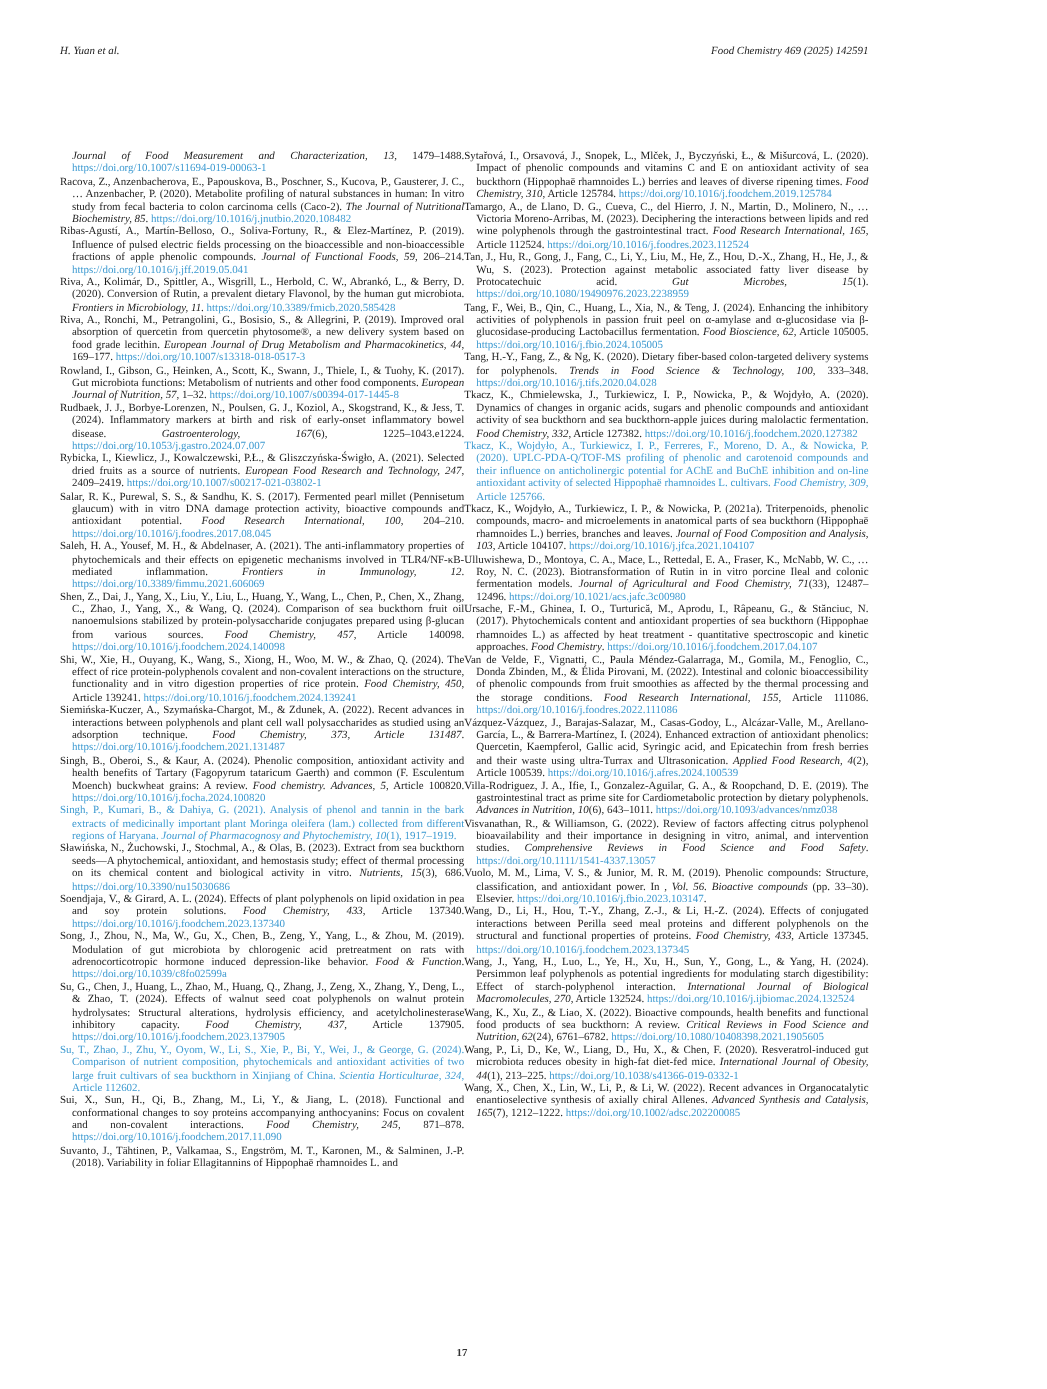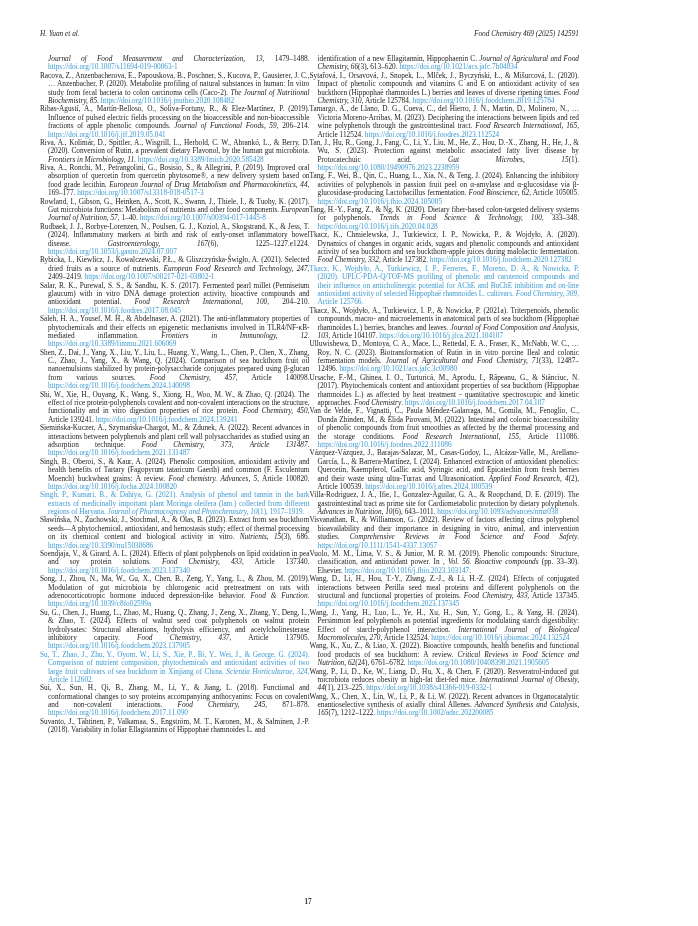--- a/index.html
+++ b/index.html
@@ -30,20 +30,21 @@
     right: 37px;
     display: flex;
     justify-content: space-between;
   }
   .col {
     width: 303px;
     font-size: 7.3px;
     line-height: 1.15;
     text-align: justify;
     color: #1c1c1c;
+    margin-top: 45px;
   }
   .ref {
     text-indent: -8px;
     padding-left: 8px;
   }
   .ref.cont {
     text-indent: 0;
   }
   .it { font-style: italic; }
   .lnk { color: var(--link-blue, #3d9ad1); }
@@ -67,40 +68,39 @@
     <span>Food Chemistry 469 (2025) 142591</span>
   </div>
 
   <div class="columns">
     <div class="col" id="col-left">
         <div class="ref cont"><span class="it">Journal of Food Measurement and Characterization, 13</span><span>, 1479–1488. </span><span class="lnk">https://doi.org/10.1007/s11694-019-00063-1</span></div>
         <div class="ref"><span>Racova, Z., Anzenbacherova, E., Papouskova, B., Poschner, S., Kucova, P., Gausterer, J. C., … Anzenbacher, P. (2020). Metabolite profiling of natural substances in human: In vitro study from fecal bacteria to colon carcinoma cells (Caco-2). </span><span class="it">The Journal of Nutritional Biochemistry, 85</span><span>. </span><span class="lnk">https://doi.org/10.1016/j.jnutbio.2020.108482</span></div>
         <div class="ref"><span>Ribas-Agustí, A., Martín-Belloso, O., Soliva-Fortuny, R., &amp; Elez-Martínez, P. (2019). Influence of pulsed electric fields processing on the bioaccessible and non-bioaccessible fractions of apple phenolic compounds. </span><span class="it">Journal of Functional Foods, 59</span><span>, 206–214. </span><span class="lnk">https://doi.org/10.1016/j.jff.2019.05.041</span></div>
         <div class="ref"><span>Riva, A., Kolimár, D., Spittler, A., Wisgrill, L., Herbold, C. W., Abrankó, L., &amp; Berry, D. (2020). Conversion of Rutin, a prevalent dietary Flavonol, by the human gut microbiota. </span><span class="it">Frontiers in Microbiology, 11</span><span>. </span><span class="lnk">https://doi.org/10.3389/fmicb.2020.585428</span></div>
         <div class="ref"><span>Riva, A., Ronchi, M., Petrangolini, G., Bosisio, S., &amp; Allegrini, P. (2019). Improved oral absorption of quercetin from quercetin phytosome®, a new delivery system based on food grade lecithin. </span><span class="it">European Journal of Drug Metabolism and Pharmacokinetics, 44</span><span>, 169–177. </span><span class="lnk">https://doi.org/10.1007/s13318-018-0517-3</span></div>
-        <div class="ref"><span>Rowland, I., Gibson, G., Heinken, A., Scott, K., Swann, J., Thiele, I., &amp; Tuohy, K. (2017). Gut microbiota functions: Metabolism of nutrients and other food components. </span><span class="it">European Journal of Nutrition, 57</span><span>, 1–40. </span><span class="lnk">https://doi.org/10.1007/s00394-017-1445-8</span></div>
-        <div class="ref"><span>Rudbaek, J. J., Borbye-Lorenzen, N., Poulsen, G. J., Koziol, A., Skogstrand, K., &amp; Jess, T. (2024). Inflammatory markers at birth and risk of early-onset inflammatory bowel disease. </span><span class="it">Gastroenterology, 167</span><span>(6), 1225–1227.e1224. </span><span class="lnk">https://doi.org/10.1053/j.gastro.2024.07.007</span></div>
+        <div class="ref"><span>Rowland, I., Gibson, G., Heinken, A., Scott, K., Swann, J., Thiele, I., &amp; Tuohy, K. (2017). Gut microbiota functions: Metabolism of nutrients and other food components. </span><span class="it">European Journal of Nutrition, 57</span><span>, 1–32. </span><span class="lnk">https://doi.org/10.1007/s00394-017-1445-8</span></div>
+        <div class="ref"><span>Rudbaek, J. J., Borbye-Lorenzen, N., Poulsen, G. J., Koziol, A., Skogstrand, K., &amp; Jess, T. (2024). Inflammatory markers at birth and risk of early-onset inflammatory bowel disease. </span><span class="it">Gastroenterology, 167</span><span>(6), 1225–1043.e1224. </span><span class="lnk">https://doi.org/10.1053/j.gastro.2024.07.007</span></div>
         <div class="ref"><span>Rybicka, I., Kiewlicz, J., Kowalczewski, P.Ł., &amp; Gliszczyńska-Świgło, A. (2021). Selected dried fruits as a source of nutrients. </span><span class="it">European Food Research and Technology, 247</span><span>, 2409–2419. </span><span class="lnk">https://doi.org/10.1007/s00217-021-03802-1</span></div>
         <div class="ref"><span>Salar, R. K., Purewal, S. S., &amp; Sandhu, K. S. (2017). Fermented pearl millet (Pennisetum glaucum) with in vitro DNA damage protection activity, bioactive compounds and antioxidant potential. </span><span class="it">Food Research International, 100</span><span>, 204–210. </span><span class="lnk">https://doi.org/10.1016/j.foodres.2017.08.045</span></div>
         <div class="ref"><span>Saleh, H. A., Yousef, M. H., &amp; Abdelnaser, A. (2021). The anti-inflammatory properties of phytochemicals and their effects on epigenetic mechanisms involved in TLR4/NF-κB-mediated inflammation. </span><span class="it">Frontiers in Immunology, 12</span><span>. </span><span class="lnk">https://doi.org/10.3389/fimmu.2021.606069</span></div>
         <div class="ref"><span>Shen, Z., Dai, J., Yang, X., Liu, Y., Liu, L., Huang, Y., Wang, L., Chen, P., Chen, X., Zhang, C., Zhao, J., Yang, X., &amp; Wang, Q. (2024). Comparison of sea buckthorn fruit oil nanoemulsions stabilized by protein-polysaccharide conjugates prepared using β-glucan from various sources. </span><span class="it">Food Chemistry, 457</span><span>, Article 140098. </span><span class="lnk">https://doi.org/10.1016/j.foodchem.2024.140098</span></div>
         <div class="ref"><span>Shi, W., Xie, H., Ouyang, K., Wang, S., Xiong, H., Woo, M. W., &amp; Zhao, Q. (2024). The effect of rice protein-polyphenols covalent and non-covalent interactions on the structure, functionality and in vitro digestion properties of rice protein. </span><span class="it">Food Chemistry, 450</span><span>, Article 139241. </span><span class="lnk">https://doi.org/10.1016/j.foodchem.2024.139241</span></div>
         <div class="ref"><span>Siemińska-Kuczer, A., Szymańska-Chargot, M., &amp; Zdunek, A. (2022). Recent advances in interactions between polyphenols and plant cell wall polysaccharides as studied using an adsorption technique. </span><span class="it">Food Chemistry, 373, Article 131487</span><span>. </span><span class="lnk">https://doi.org/10.1016/j.foodchem.2021.131487</span></div>
         <div class="ref"><span>Singh, B., Oberoi, S., &amp; Kaur, A. (2024). Phenolic composition, antioxidant activity and health benefits of Tartary (Fagopyrum tataricum Gaerth) and common (F. Esculentum Moench) buckwheat grains: A review. </span><span class="it">Food chemistry. Advances, 5</span><span>, Article 100820. </span><span class="lnk">https://doi.org/10.1016/j.focha.2024.100820</span></div>
         <div class="ref"><span class="lnk">Singh, P., Kumari, B., &amp; Dahiya, G. (2021). Analysis of phenol and tannin in the bark extracts of medicinally important plant Moringa oleifera (lam.) collected from different regions of Haryana. </span><span class="it lnk">Journal of Pharmacognosy and Phytochemistry, 10</span><span class="lnk">(1), 1917–1919.</span></div>
         <div class="ref"><span>Sławińska, N., Żuchowski, J., Stochmal, A., &amp; Olas, B. (2023). Extract from sea buckthorn seeds—A phytochemical, antioxidant, and hemostasis study; effect of thermal processing on its chemical content and biological activity in vitro. </span><span class="it">Nutrients, 15</span><span>(3), 686. </span><span class="lnk">https://doi.org/10.3390/nu15030686</span></div>
         <div class="ref"><span>Soendjaja, V., &amp; Girard, A. L. (2024). Effects of plant polyphenols on lipid oxidation in pea and soy protein solutions. </span><span class="it">Food Chemistry, 433</span><span>, Article 137340. </span><span class="lnk">https://doi.org/10.1016/j.foodchem.2023.137340</span></div>
         <div class="ref"><span>Song, J., Zhou, N., Ma, W., Gu, X., Chen, B., Zeng, Y., Yang, L., &amp; Zhou, M. (2019). Modulation of gut microbiota by chlorogenic acid pretreatment on rats with adrenocorticotropic hormone induced depression-like behavior. </span><span class="it">Food &amp; Function</span><span>. </span><span class="lnk">https://doi.org/10.1039/c8fo02599a</span></div>
         <div class="ref"><span>Su, G., Chen, J., Huang, L., Zhao, M., Huang, Q., Zhang, J., Zeng, X., Zhang, Y., Deng, L., &amp; Zhao, T. (2024). Effects of walnut seed coat polyphenols on walnut protein hydrolysates: Structural alterations, hydrolysis efficiency, and acetylcholinesterase inhibitory capacity. </span><span class="it">Food Chemistry, 437</span><span>, Article 137905. </span><span class="lnk">https://doi.org/10.1016/j.foodchem.2023.137905</span></div>
         <div class="ref"><span class="lnk">Su, T., Zhao, J., Zhu, Y., Oyom, W., Li, S., Xie, P., Bi, Y., Wei, J., &amp; George, G. (2024). Comparison of nutrient composition, phytochemicals and antioxidant activities of two large fruit cultivars of sea buckthorn in Xinjiang of China. </span><span class="it lnk">Scientia Horticulturae, 324</span><span class="lnk">, Article 112602.</span></div>
         <div class="ref"><span>Sui, X., Sun, H., Qi, B., Zhang, M., Li, Y., &amp; Jiang, L. (2018). Functional and conformational changes to soy proteins accompanying anthocyanins: Focus on covalent and non-covalent interactions. </span><span class="it">Food Chemistry, 245</span><span>, 871–878. </span><span class="lnk">https://doi.org/10.1016/j.foodchem.2017.11.090</span></div>
         <div class="ref"><span>Suvanto, J., Tähtinen, P., Valkamaa, S., Engström, M. T., Karonen, M., &amp; Salminen, J.-P. (2018). Variability in foliar Ellagitannins of Hippophaë rhamnoides L. and</span></div>
       </div>
     <div class="col" id="col-right">
-        <div class="ref cont"><span>identification of a new Ellagitannin, Hippophaenin C. </span><span class="it">Journal of Agricultural and Food Chemistry, 66</span><span>(3), 613–620. </span><span class="lnk">https://doi.org/10.1021/acs.jafc.7b04834</span></div>
         <div class="ref"><span>Sytařová, I., Orsavová, J., Snopek, L., Mlček, J., Byczyński, Ł., &amp; Mišurcová, L. (2020). Impact of phenolic compounds and vitamins C and E on antioxidant activity of sea buckthorn (Hippophaë rhamnoides L.) berries and leaves of diverse ripening times. </span><span class="it">Food Chemistry, 310</span><span>, Article 125784. </span><span class="lnk">https://doi.org/10.1016/j.foodchem.2019.125784</span></div>
         <div class="ref"><span>Tamargo, A., de Llano, D. G., Cueva, C., del Hierro, J. N., Martin, D., Molinero, N., … Victoria Moreno-Arribas, M. (2023). Deciphering the interactions between lipids and red wine polyphenols through the gastrointestinal tract. </span><span class="it">Food Research International, 165</span><span>, Article 112524. </span><span class="lnk">https://doi.org/10.1016/j.foodres.2023.112524</span></div>
         <div class="ref"><span>Tan, J., Hu, R., Gong, J., Fang, C., Li, Y., Liu, M., He, Z., Hou, D.-X., Zhang, H., He, J., &amp; Wu, S. (2023). Protection against metabolic associated fatty liver disease by Protocatechuic acid. </span><span class="it">Gut Microbes, 15</span><span>(1). </span><span class="lnk">https://doi.org/10.1080/19490976.2023.2238959</span></div>
         <div class="ref"><span>Tang, F., Wei, B., Qin, C., Huang, L., Xia, N., &amp; Teng, J. (2024). Enhancing the inhibitory activities of polyphenols in passion fruit peel on α-amylase and α-glucosidase via β-glucosidase-producing Lactobacillus fermentation. </span><span class="it">Food Bioscience, 62</span><span>, Article 105005. </span><span class="lnk">https://doi.org/10.1016/j.fbio.2024.105005</span></div>
         <div class="ref"><span>Tang, H.-Y., Fang, Z., &amp; Ng, K. (2020). Dietary fiber-based colon-targeted delivery systems for polyphenols. </span><span class="it">Trends in Food Science &amp; Technology, 100</span><span>, 333–348. </span><span class="lnk">https://doi.org/10.1016/j.tifs.2020.04.028</span></div>
         <div class="ref"><span>Tkacz, K., Chmielewska, J., Turkiewicz, I. P., Nowicka, P., &amp; Wojdyło, A. (2020). Dynamics of changes in organic acids, sugars and phenolic compounds and antioxidant activity of sea buckthorn and sea buckthorn-apple juices during malolactic fermentation. </span><span class="it">Food Chemistry, 332</span><span>, Article 127382. </span><span class="lnk">https://doi.org/10.1016/j.foodchem.2020.127382</span></div>
         <div class="ref"><span class="lnk">Tkacz, K., Wojdyło, A., Turkiewicz, I. P., Ferreres, F., Moreno, D. A., &amp; Nowicka, P. (2020). UPLC-PDA-Q/TOF-MS profiling of phenolic and carotenoid compounds and their influence on anticholinergic potential for AChE and BuChE inhibition and on-line antioxidant activity of selected Hippophaë rhamnoides L. cultivars. </span><span class="it lnk">Food Chemistry, 309</span><span class="lnk">, Article 125766.</span></div>
         <div class="ref"><span>Tkacz, K., Wojdyło, A., Turkiewicz, I. P., &amp; Nowicka, P. (2021a). Triterpenoids, phenolic compounds, macro- and microelements in anatomical parts of sea buckthorn (Hippophaë rhamnoides L.) berries, branches and leaves. </span><span class="it">Journal of Food Composition and Analysis, 103</span><span>, Article 104107. </span><span class="lnk">https://doi.org/10.1016/j.jfca.2021.104107</span></div>
         <div class="ref"><span>Ulluwishewa, D., Montoya, C. A., Mace, L., Rettedal, E. A., Fraser, K., McNabb, W. C., … Roy, N. C. (2023). Biotransformation of Rutin in in vitro porcine Ileal and colonic fermentation models. </span><span class="it">Journal of Agricultural and Food Chemistry, 71</span><span>(33), 12487–12496. </span><span class="lnk">https://doi.org/10.1021/acs.jafc.3c00980</span></div>
         <div class="ref"><span>Ursache, F.-M., Ghinea, I. O., Turturică, M., Aprodu, I., Râpeanu, G., &amp; Stănciuc, N. (2017). Phytochemicals content and antioxidant properties of sea buckthorn (Hippophae rhamnoides L.) as affected by heat treatment - quantitative spectroscopic and kinetic approaches. </span><span class="it">Food Chemistry</span><span>. </span><span class="lnk">https://doi.org/10.1016/j.foodchem.2017.04.107</span></div>

